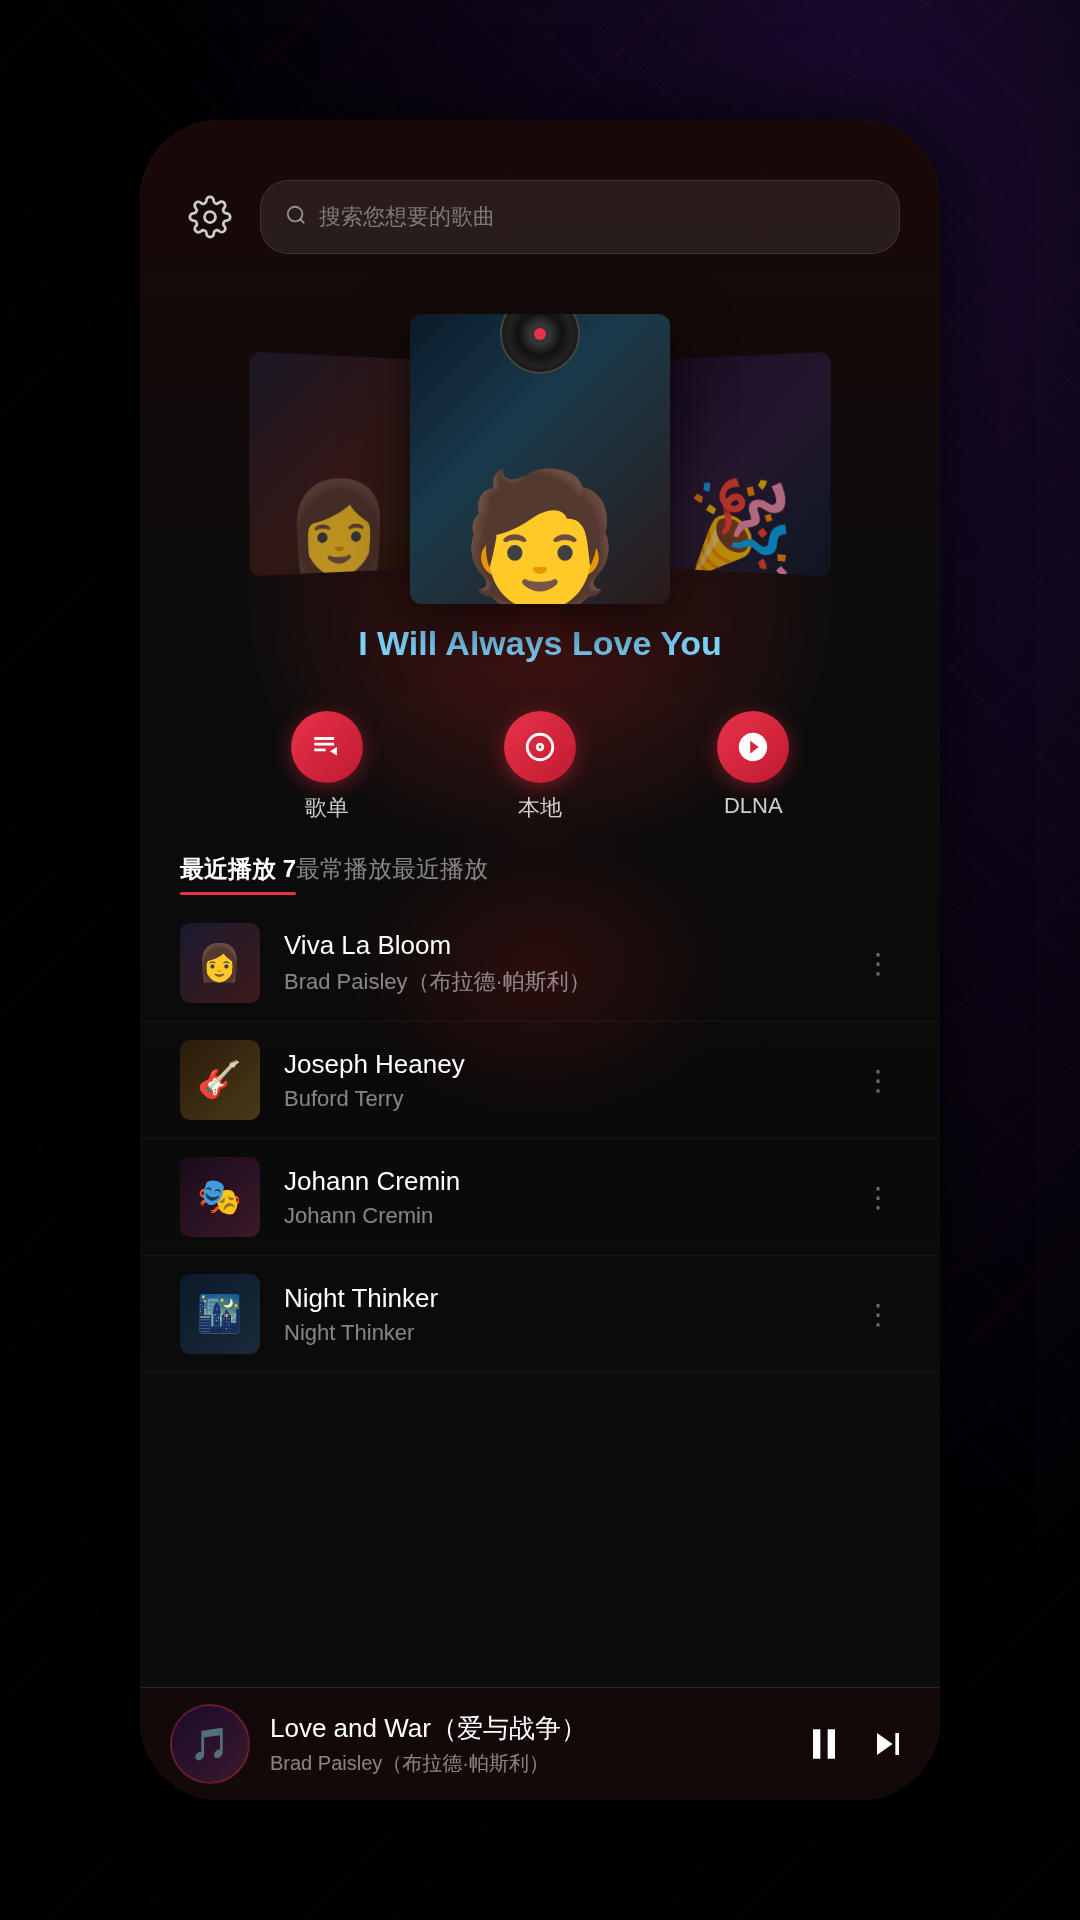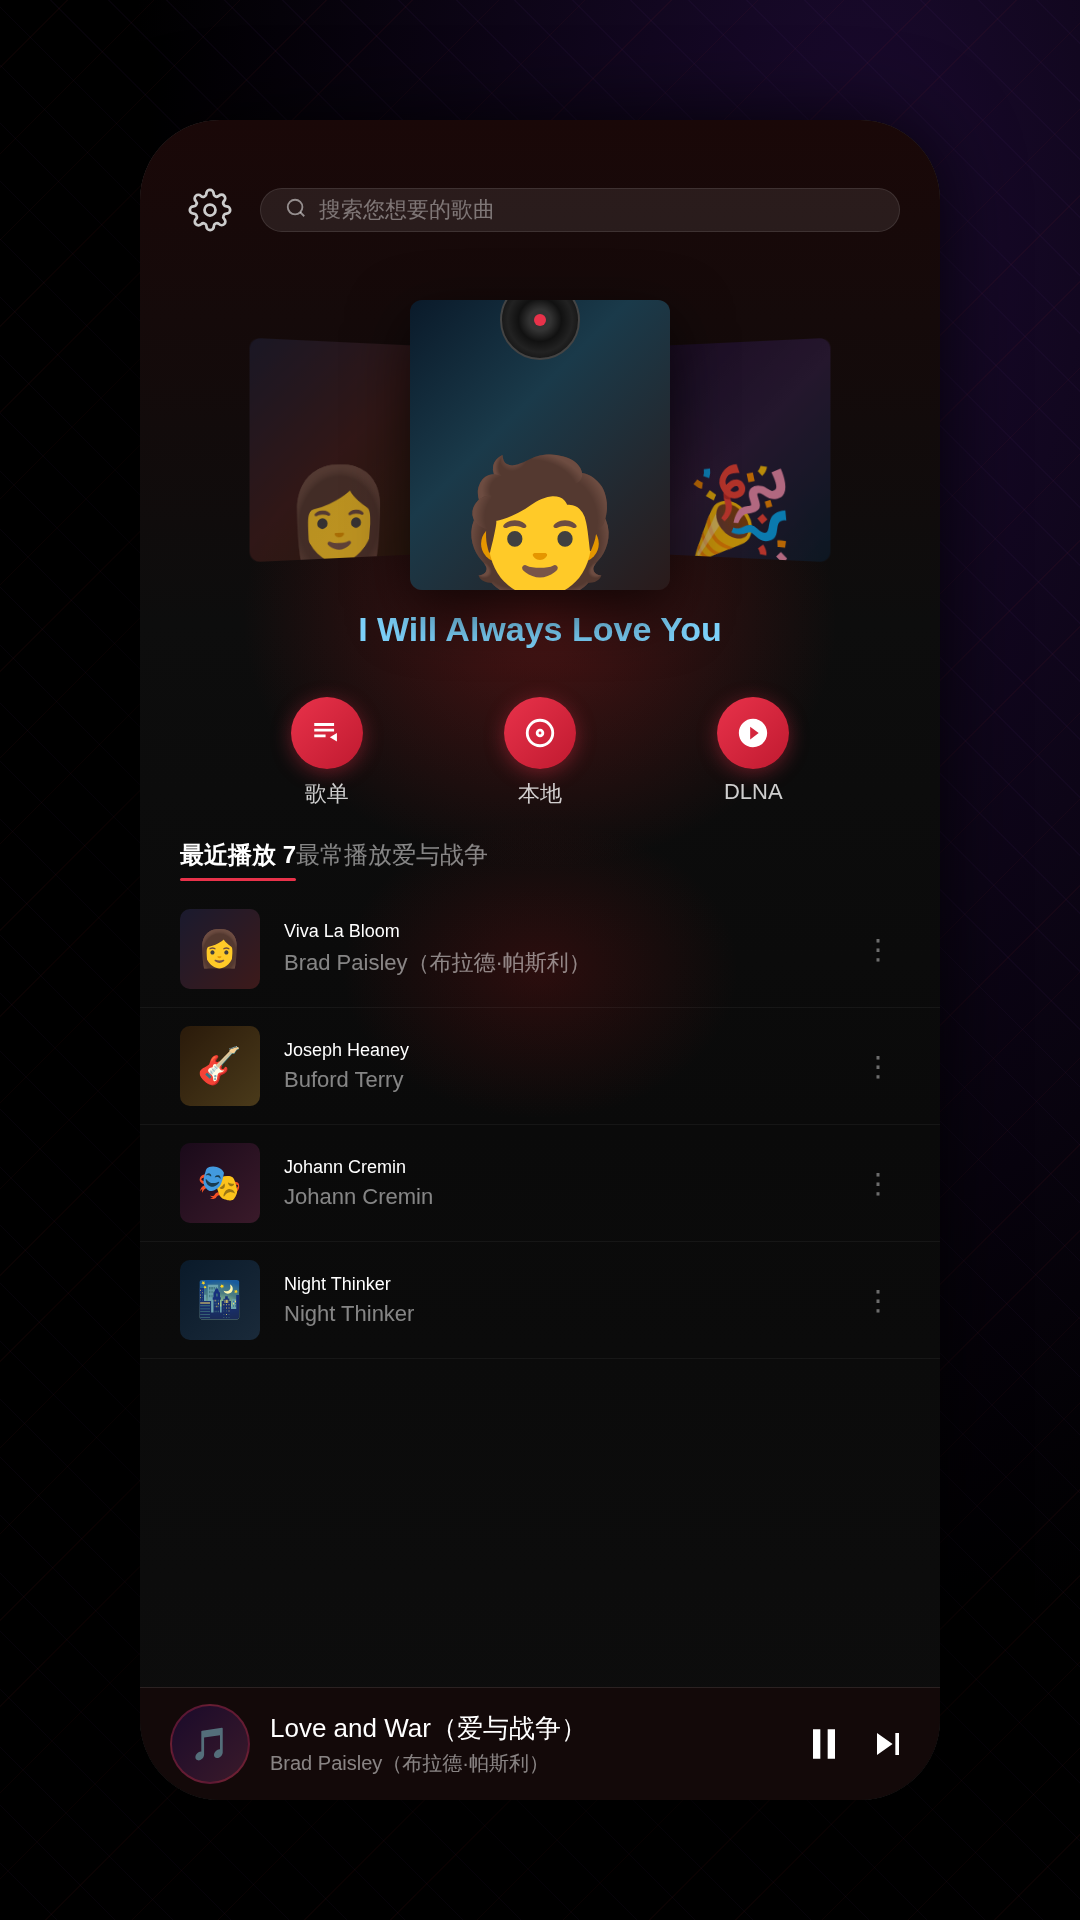--- a/index.html
+++ b/index.html
@@ -95,21 +95,21 @@
       justify-content: center;
       cursor: pointer;
     }
     .gear-icon-svg {
       width: 44px;
       height: 44px;
       color: #ccc;
     }
     .search-bar {
       flex: 1;
-      height: 44px;
+      height: 74px;
       background: rgba(255,255,255,0.08);
       border-radius: 28px;
       display: flex;
       align-items: center;
       padding: 0 24px;
       gap: 12px;
       cursor: text;
       border: 1px solid rgba(255,255,255,0.1);
     }
     .search-icon {
@@ -333,21 +333,21 @@
     }
     .thumb-1 { background: linear-gradient(135deg, #1a1a2e, #3d1a1a); }
     .thumb-2 { background: linear-gradient(135deg, #2a1a0a, #4a3a1a); }
     .thumb-3 { background: linear-gradient(135deg, #1a0a1a, #3a1a2a); }
     .thumb-4 { background: linear-gradient(135deg, #0a1a2a, #1a2a3a); }
 
     .song-info {
       flex: 1;
     }
     .song-title {
-      font-size: 18px;
+      font-size: 26px;
       color: #fff;
       font-weight: 500;
       margin-bottom: 6px;
     }
     .song-artist {
       font-size: 22px;
       color: rgba(255,255,255,0.5);
     }
     .more-btn {
       color: rgba(255,255,255,0.4);
@@ -478,21 +478,21 @@
             <path d="M12 2C6.48 2 2 6.48 2 12s4.48 10 10 10 10-4.48 10-10S17.52 2 12 2zm-2 14.5v-9l6 4.5-6 4.5z"></path>
           </svg>
         </div>
         <span class="nav-icon-label">DLNA</span>
       </div>
     </div>
 
     <div class="tabs">
       <div class="tab active">最近播放 7</div>
       <div class="tab">最常播放</div>
-      <div class="tab">爱与战争</div>
+      <div class="tab">最近播放</div>
     </div>
 
     <div class="song-list">
       <div class="song-item">
         <div class="song-thumb thumb-1">👩</div>
         <div class="song-info">
           <div class="song-title">Viva La Bloom</div>
           <div class="song-artist">Brad Paisley（布拉德·帕斯利）</div>
         </div>
         <div class="more-btn">⋮</div>

